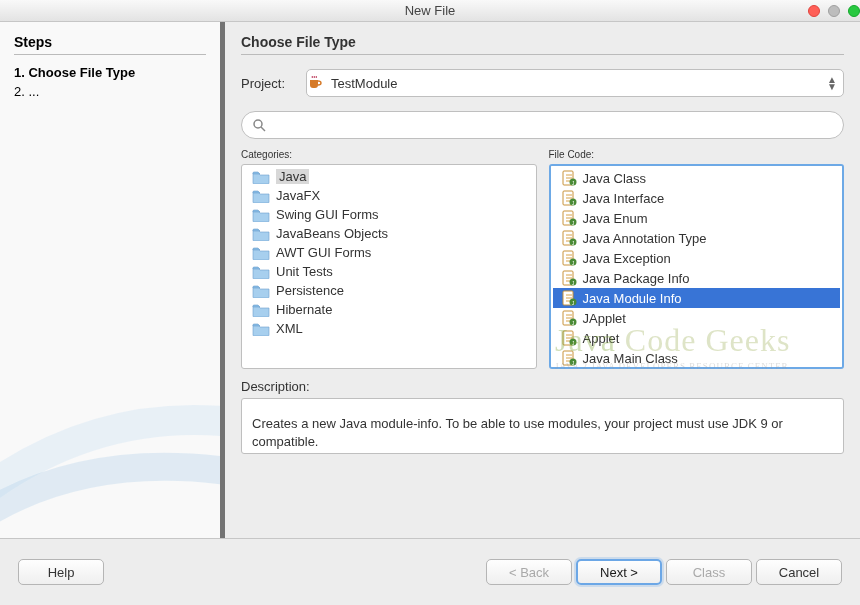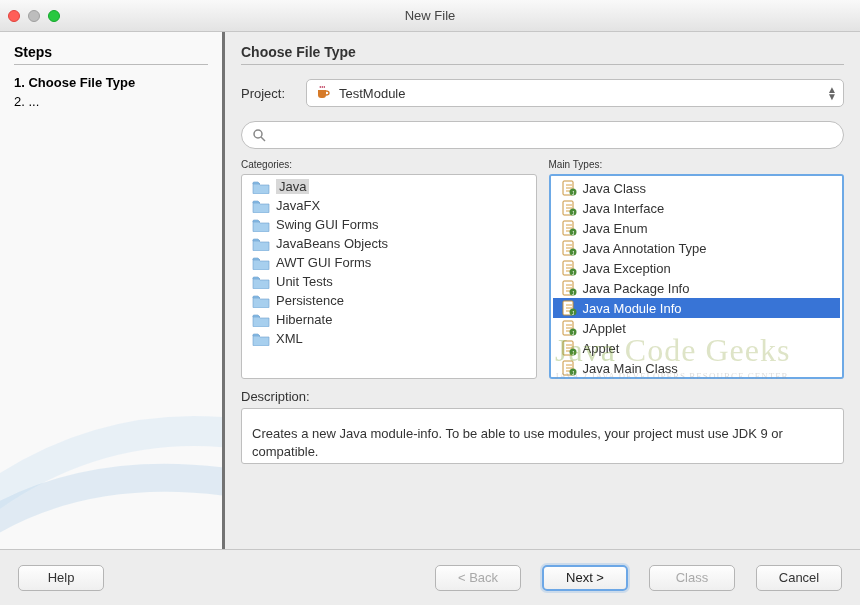--- a/index.html
+++ b/index.html
@@ -13,26 +13,27 @@
       color: #333;
     }
     .window {
       width: 100%;
       height: 100%;
       display: flex;
       flex-direction: column;
       background: #ededed;
     }
     .titlebar {
-      height: 32px;
+      height: 22px;
       background: linear-gradient(#f9f9f9, #e3e3e3);
       border-bottom: 1px solid #c6c6c6;
       display: flex;
       align-items: center;
       position: relative;
+      justify-content: flex-end;
     }
     .traffic-lights {
       display: flex;
       gap: 8px;
       margin-left: 8px;
     }
     .tl { width: 12px; height: 12px; border-radius: 50%; }
     .tl.red { background: #ff5f57; border:1px solid #e0443e; }
     .tl.yellow { background: #bdbdbd; border:1px solid #a0a0a0; }
     .tl.green { background: #28c840; border:1px solid #14a82c; }
@@ -46,21 +47,21 @@
     .body {
       display: flex;
       flex: 1;
       background: #ededed;
       min-height: 0;
     }
     .sidebar {
       width: 225px;
       padding: 12px 14px;
       background: #f9f9f9;
-      border-right: 3px solid #737373;
+      border-right: 5px solid #737373;
       display: flex;
       flex-direction: column;
       position: relative;
       overflow: hidden;
     }
     .sidebar h3 {
       font-size: 14px;
       font-weight: bold;
       margin-bottom: 4px;
       color: #000;
@@ -111,21 +112,21 @@
     }
     .project-row label { font-size: 13px; min-width: 55px; }
     .combo {
       flex: 1;
       height: 28px;
       background: #fff;
       border: 1px solid #bfbfbf;
       border-radius: 5px;
       display: flex;
       align-items: center;
-      padding: 0 8px;
+      padding: 0 0;
       gap: 8px;
       position: relative;
     }
     .combo .cup {
       width: 16px; height: 16px;
       display: inline-flex;
       align-items: center;
       justify-content: center;
     }
     .combo .arrows {
@@ -223,27 +224,27 @@
     .desc-box {
       background: #fff;
       border: 1px solid #bfbfbf;
       border-radius: 3px;
       padding: 16px 10px;
       font-size: 13px;
       line-height: 1.35;
       height: 56px;
     }
     .footer {
-      height: 56px;
+      height: 67px;
       border-top: 1px solid #c6c6c6;
       background: #ededed;
       display: flex;
       align-items: center;
       justify-content: center;
-      gap: 21px;
+      gap: 4px;
       padding: 0 18px;
     }
     .btn {
       min-width: 86px;
       height: 26px;
       padding: 0 14px;
       background: linear-gradient(#fefefe, #efefef);
       border: 1px solid #b5b5b5;
       border-radius: 5px;
       font-size: 13px;
@@ -398,21 +399,21 @@
               <div class="list-item">
                 <span class="folder-icon"><svg viewBox="0 0 18 14" width="18" height="14">
                     <path d="M1 3 h5 l2 2 h9 v8 a1 1 0 0 1 -1 1 h-14 a1 1 0 0 1 -1 -1 z" fill="#a7cfee" stroke="#6b9ecc" stroke-width="0.6"></path>
                     <path d="M1 3 a1 1 0 0 1 1 -1 h4 l2 2 h-7 z" fill="#88bde6" stroke="#6b9ecc" stroke-width="0.6"></path>
                   </svg></span>
                 <span class="txt">XML</span>
               </div>
             </div>
         </div>
         <div class="list-col">
-          <div class="label">Main Types:</div>
+          <div class="label">File Code:</div>
           <div class="listbox selected-frame" id="filetypes-list">
               <div class="list-item">
                 <span class="ft-icon">
                   <svg viewBox="0 0 16 16" width="16" height="16">
                     <rect x="2" y="1" width="10" height="14" rx="1" fill="#fff" stroke="#c8923a" stroke-width="1"></rect>
                     <path d="M5 5 h6 M5 8 h6 M5 11 h4" stroke="#d7a24b" stroke-width="1"></path>
                     <circle cx="12" cy="12" r="3.5" fill="#4a8b36"></circle>
                     <text x="12" y="14.5" font-size="5" text-anchor="middle" fill="#fff">J</text>
                   </svg>
                 </span>

